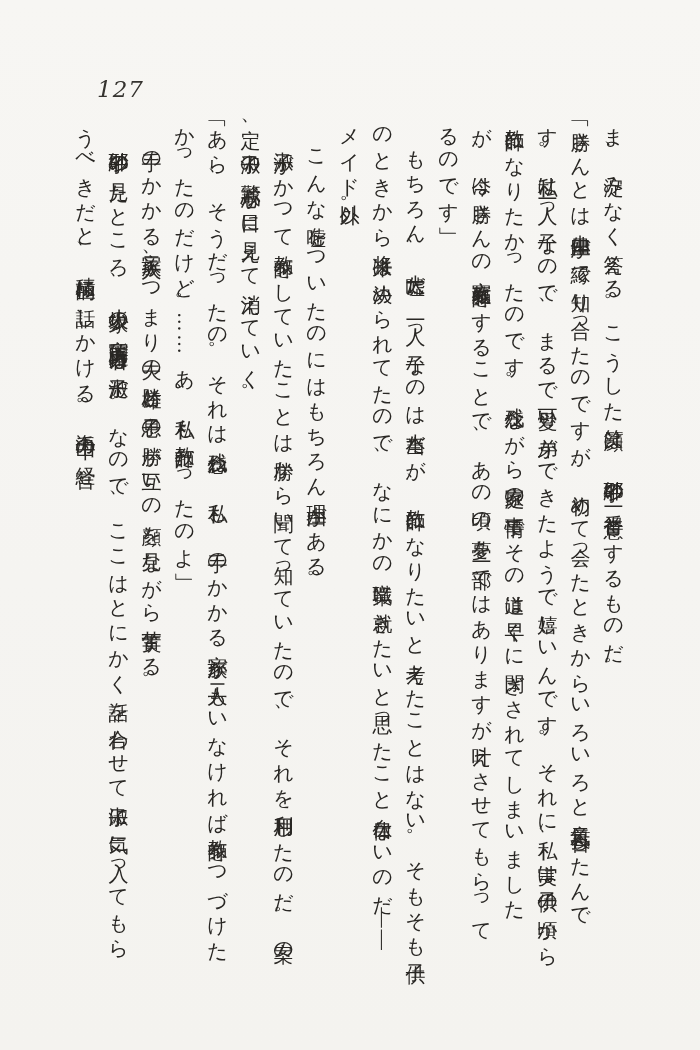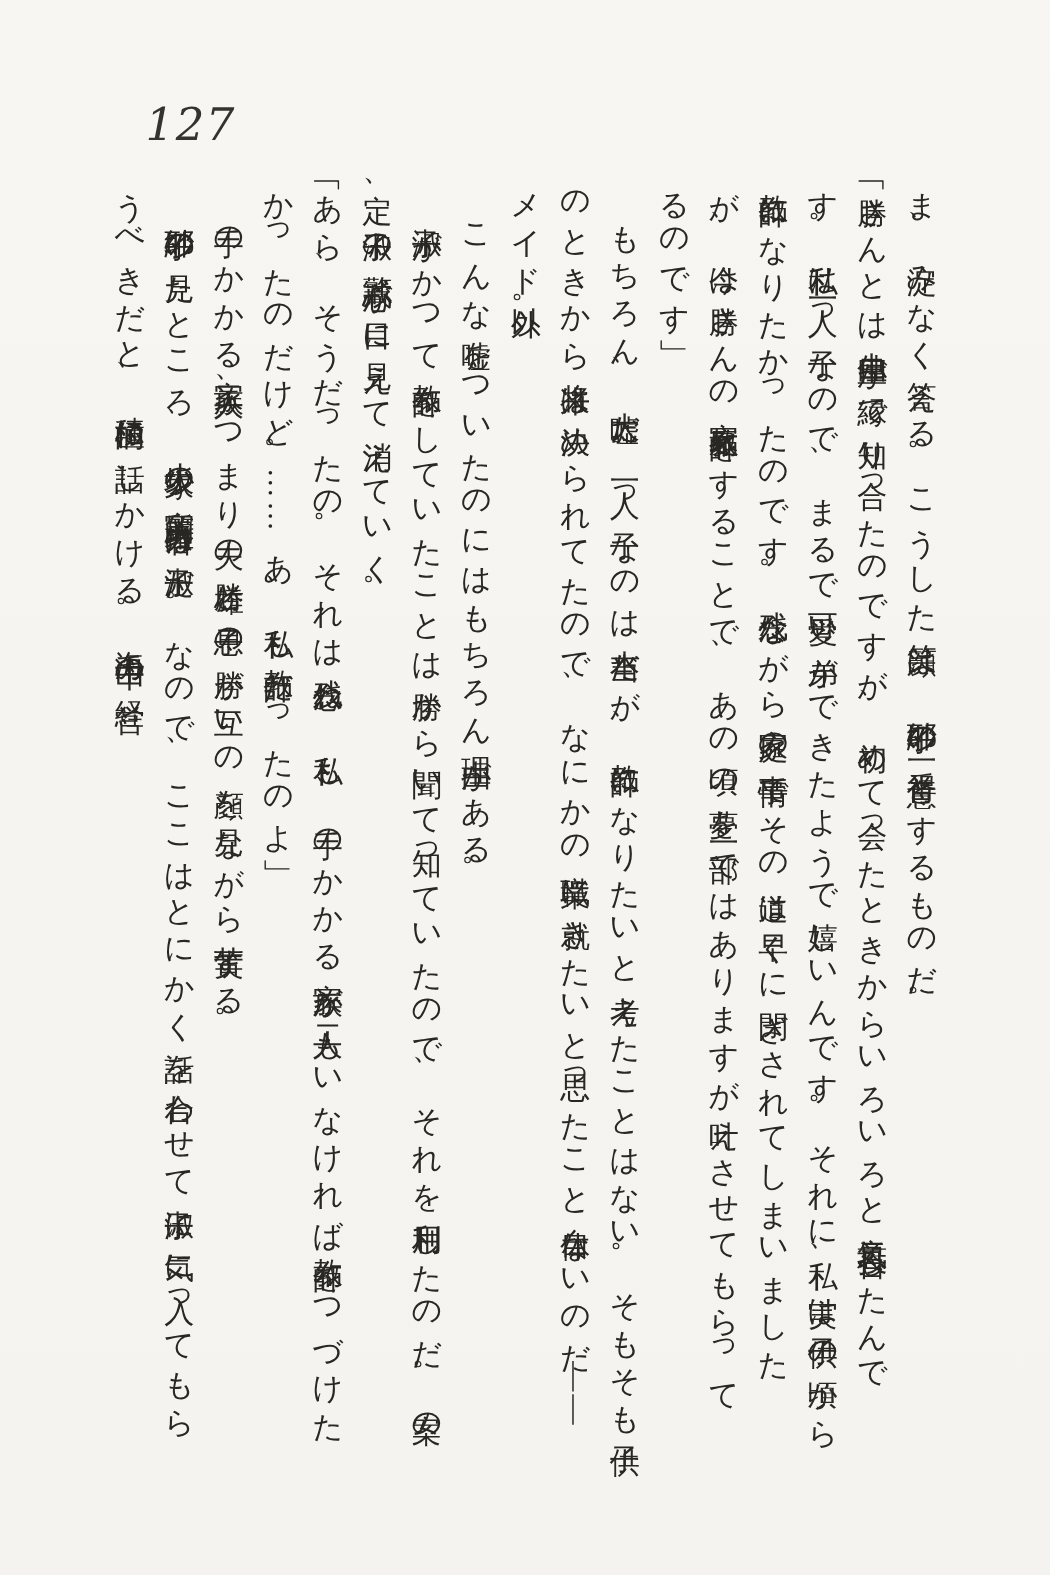--- a/index.html
+++ b/index.html
@@ -14,23 +14,23 @@
     background: #f6f5f2;
     font-family: "Liberation Serif", "DejaVu Serif", serif;
   }
   .page {
     position: absolute;
     inset: 0;
     background: linear-gradient(180deg, #f7f6f3 0%, #f5f4f1 55%, #f4f3ef 100%);
   }
   .page-number {
     position: absolute;
-    top: 66px;
+    top: 76px;
     left: 97px;
-    font-size: 30px;
+    font-size: 23px;
     font-style: italic;
     letter-spacing: 1px;
     color: #35332f;
     font-family: "DejaVu Serif", "Liberation Serif", serif;
   }
   .text-block {
     position: absolute;
     top: 114px;
     right: 70px;
     height: 844px;

